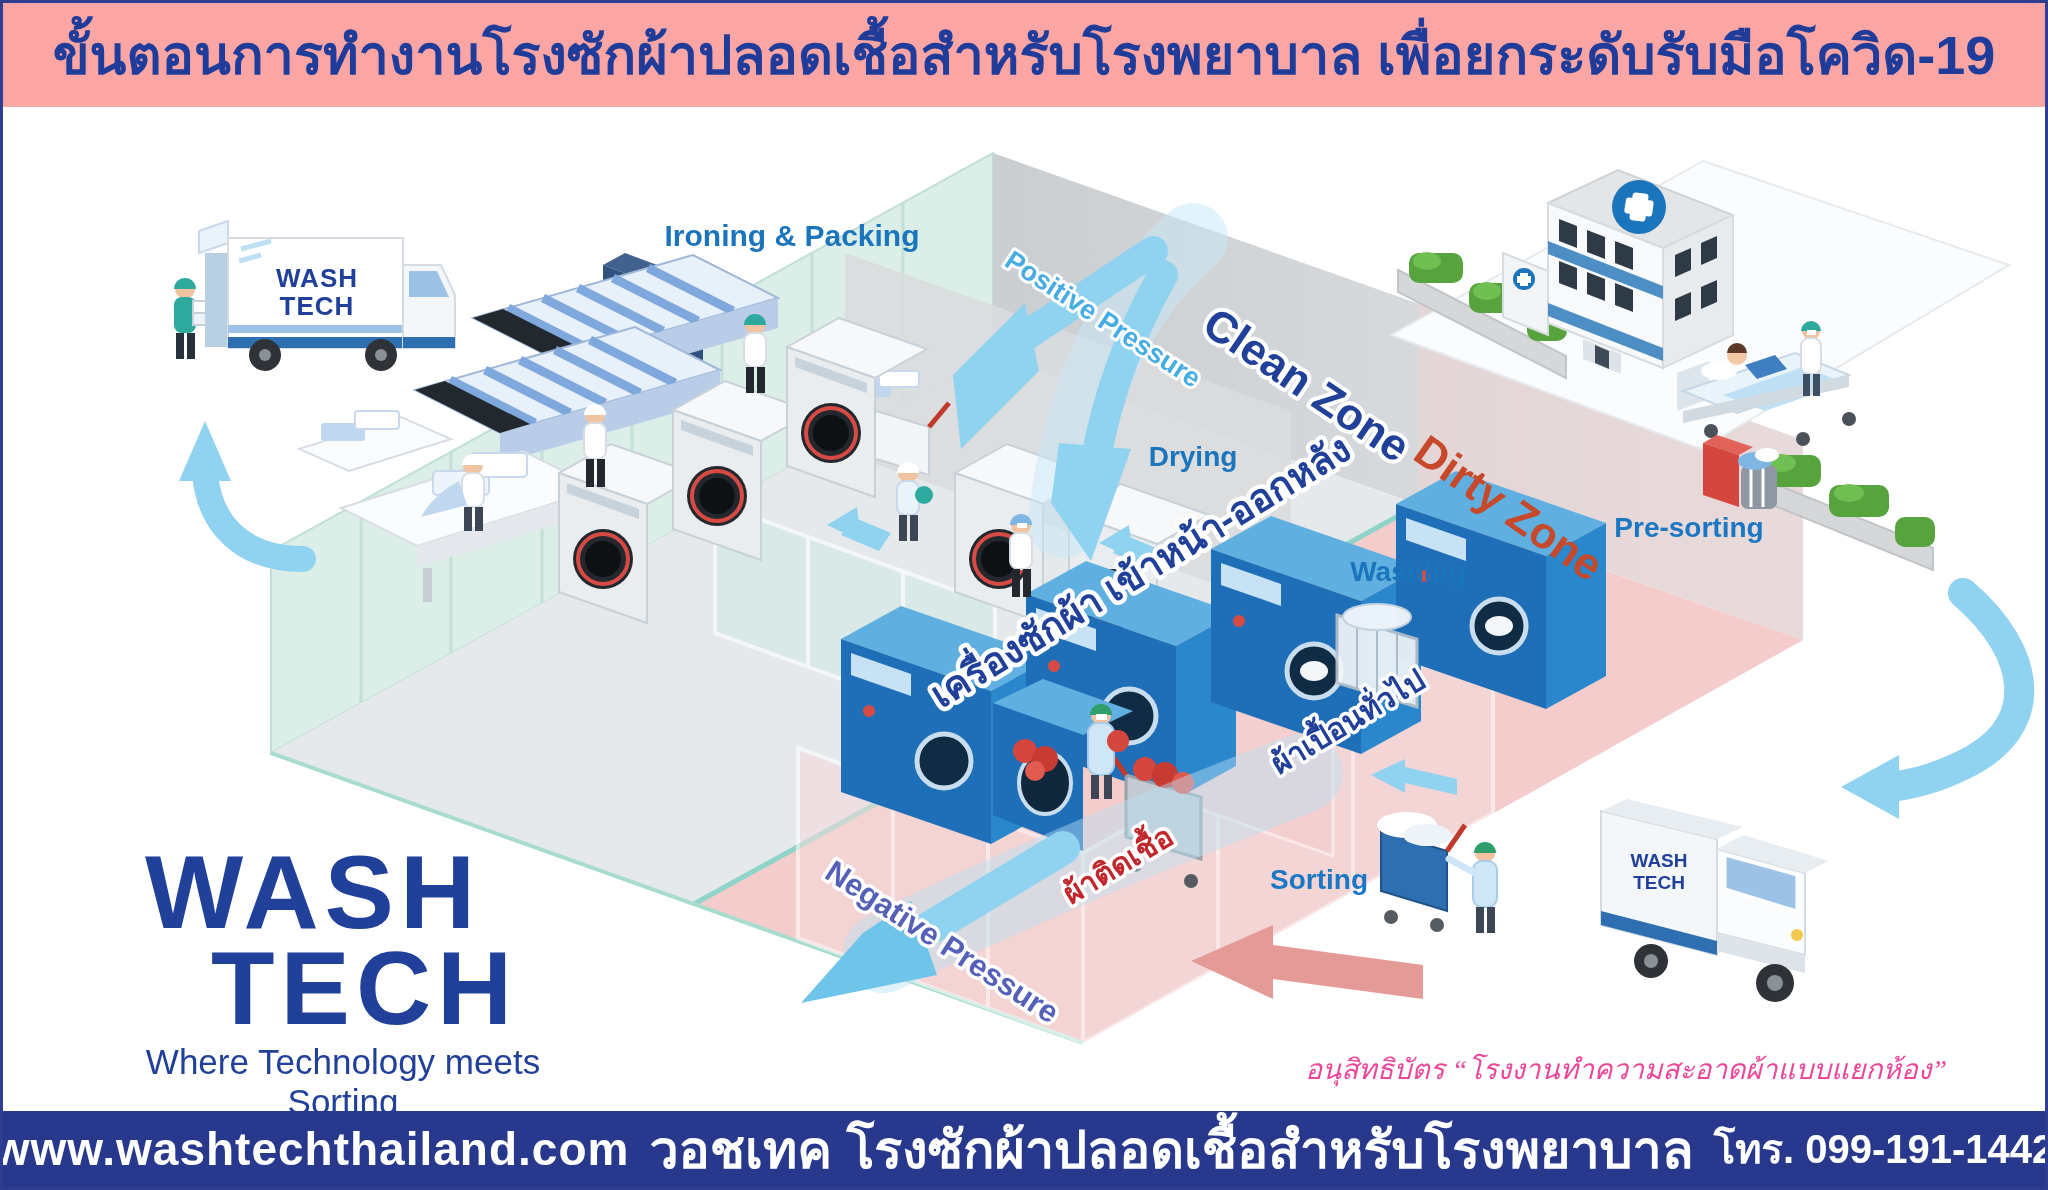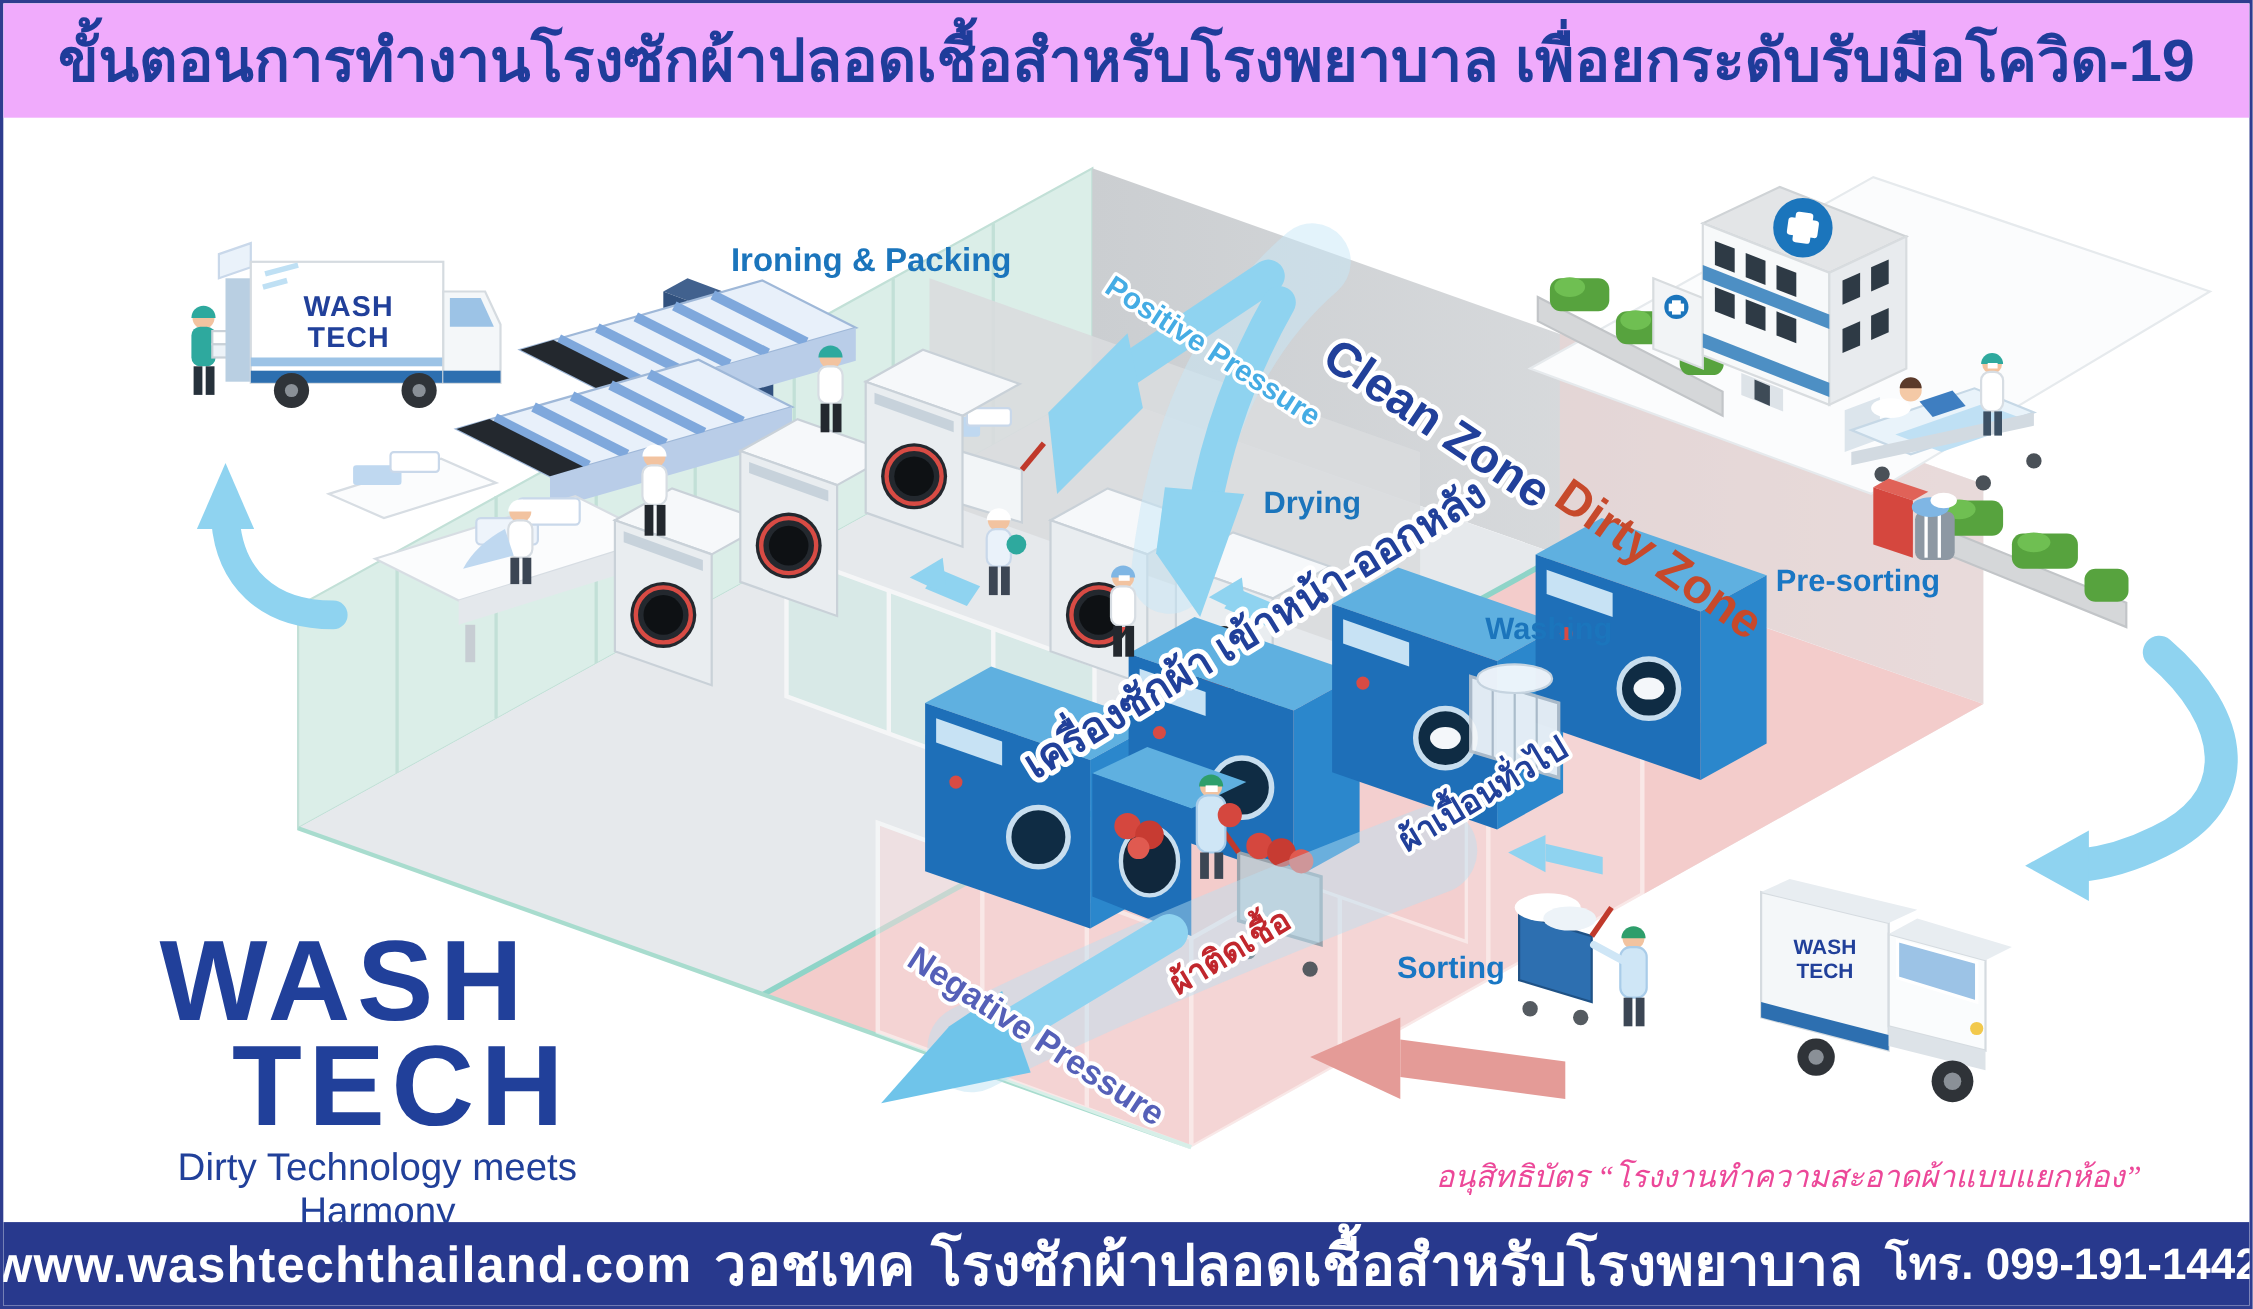--- a/index.html
+++ b/index.html
@@ -2,21 +2,21 @@
 <html><head>
 <meta charset="utf-8">
 <style>
   html,body{margin:0;padding:0;background:#ffffff;}
   .page{
     position:relative;width:2048px;height:1190px;background:#ffffff;
     overflow:hidden;box-sizing:border-box;border:3px solid #2E3D8F;
     font-family:"Liberation Sans", sans-serif;
   }
   .header{
-    position:absolute;left:0;right:0;top:0;height:104px;background:#f0abfc;
+    position:absolute;left:0;right:0;top:0;height:104px;background:#fca5a5;
     display:flex;align-items:center;justify-content:center;
   }
   .header .title{
     color:#1F3C9A;font-size:54px;font-weight:bold;letter-spacing:0px;white-space:nowrap;
   }
   .scene{position:absolute;left:0;top:0;width:2048px;height:1190px;}
   .scene svg{position:absolute;left:0;top:0;}
   .logo{position:absolute;left:90px;top:842px;width:520px;color:#21409A;}
   .logo .l1{font-size:104px;font-weight:800;letter-spacing:6px;line-height:0.92;margin-left:52px;}
   .logo .l2{font-size:104px;font-weight:800;letter-spacing:6px;line-height:0.92;margin-left:118px;}
@@ -511,21 +511,21 @@
     </svg>
   </div>
 
   <div class="header">
     <div class="title">ขั้นตอนการทำงานโรงซักผ้าปลอดเชื้อสำหรับโรงพยาบาล เพื่อยกระดับรับมือโควิด-19</div>
   </div>
 
   <div class="logo">
     <div class="l1">WASH</div>
     <div class="l2">TECH</div>
-    <div class="tag">Dirty Technology meets Harmony</div>
+    <div class="tag">Where Technology meets Sorting</div>
   </div>
 
   <div class="patent">อนุสิทธิบัตร “โรงงานทำความสะอาดผ้าแบบแยกห้อง”</div>
 
   <div class="footer">
     <span class="web">www.washtechthailand.com</span>
     <span class="th">วอชเทค โรงซักผ้าปลอดเชื้อสำหรับโรงพยาบาล</span>
     <span class="ph">โทร. 099-191-1442</span>
   </div>
 

